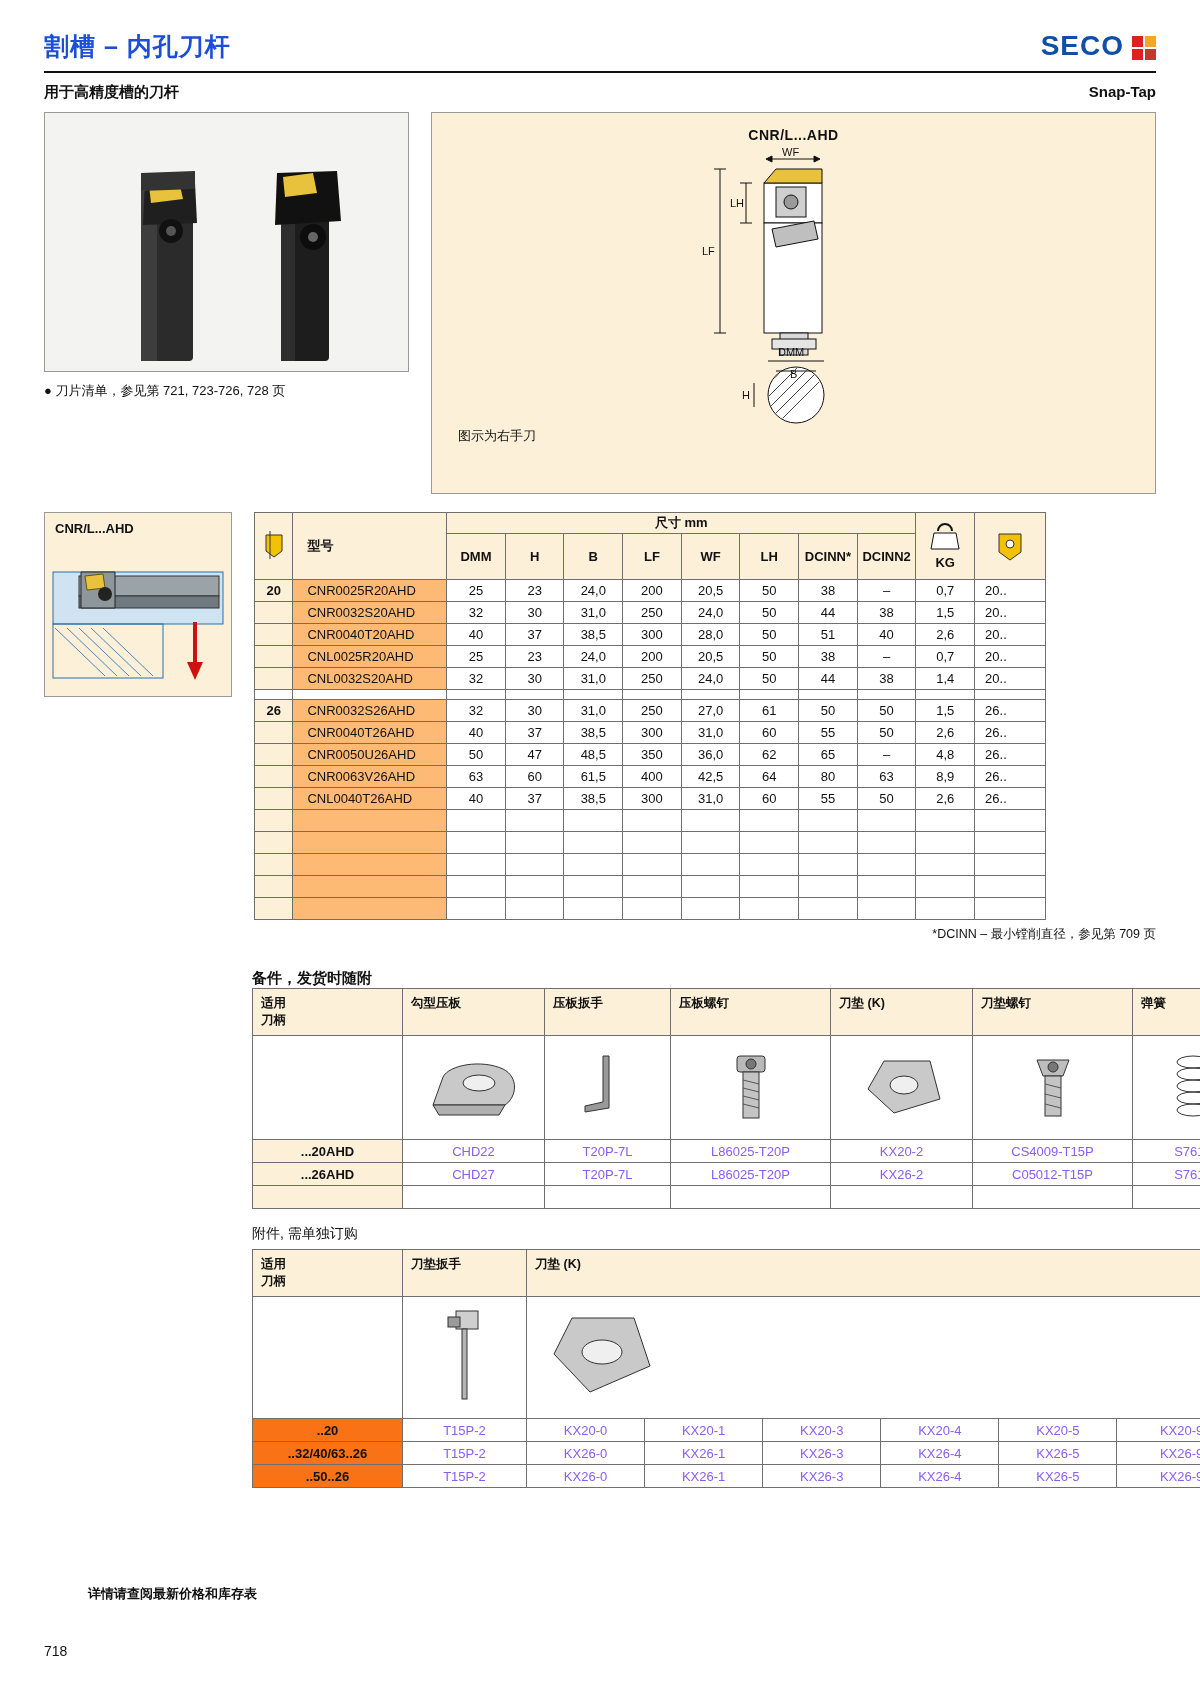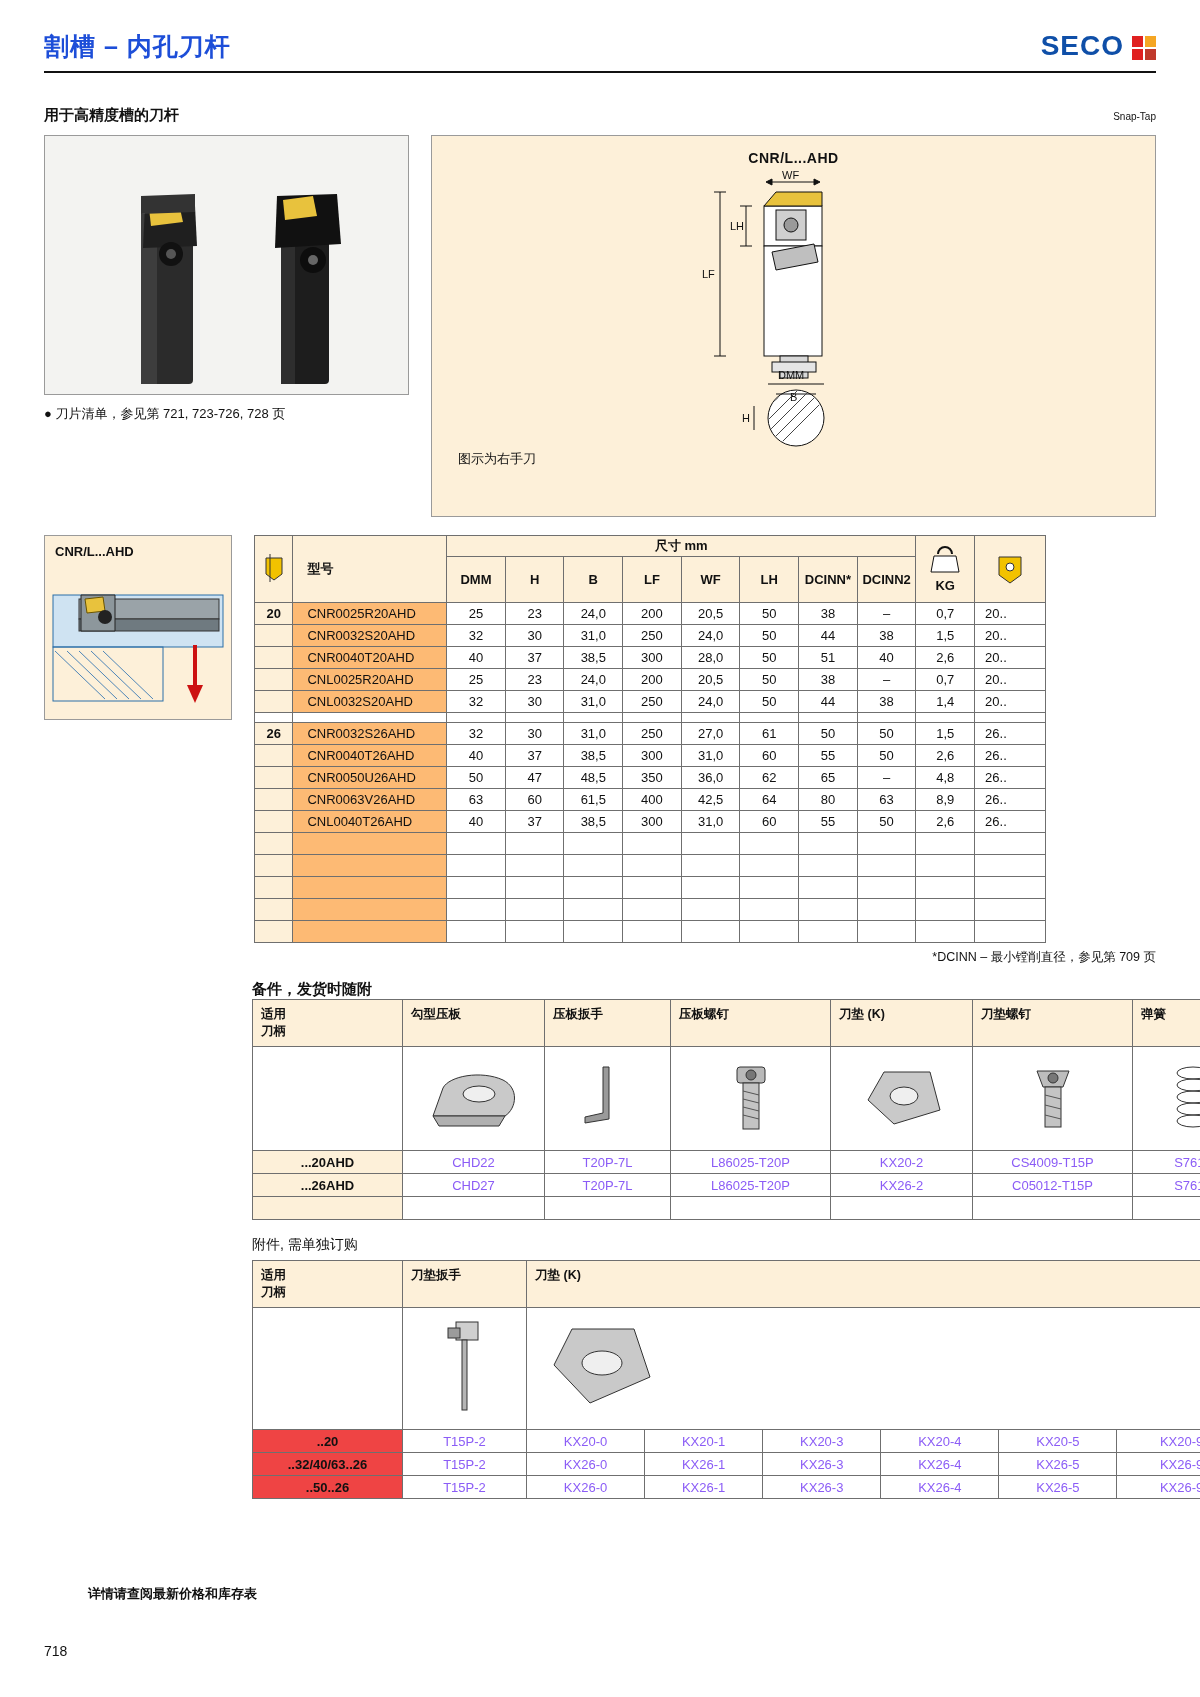--- a/index.html
+++ b/index.html
@@ -17,21 +17,21 @@
   .header { display:flex; align-items:flex-start; justify-content:space-between; }
   .page-title { font-size: 25px; font-weight: bold; letter-spacing: 1px; color:#1d4ed8; }
   .logo-wrap { display:flex; align-items:center; gap:8px; }
   .logo-text { font-size: 28px; font-weight: bold; color:#0f4fa8; letter-spacing:1px; font-family:"Liberation Sans", sans-serif; }
   .logo-flag { display:grid; grid-template-columns: 11px 11px; grid-template-rows: 11px 11px; gap:2px; margin-top:4px; }
   .logo-flag i { display:block; }
   .hr-main { border:0; border-top: 2px solid #111; margin: 8px 0 0 0; }
 
   .subhead-row { display:flex; justify-content:space-between; align-items:baseline; margin-top:10px; }
   .subhead-left { font-size: 15px; font-weight: bold; }
-  .subhead-right { font-size: 10px; font-weight: normal; margin-top: 28px; }
+  .subhead-right { font-size: 15px; font-weight: bold; }
 
   
   .media-row { display:flex; gap: 22px; margin-top: 10px; align-items:flex-start; }
   .photo-box { width: 365px; height: 260px; border: 1px solid #9a9a9a; background:#f2f2f2; position:relative; overflow:hidden; }
 
   .note-line { font-size: 13px; margin-top: 10px; }
 
   .diagram-box { flex:1; height: 382px; border:1px solid #9a9a9a; background:#fdf0d9; position:relative; }
   .diag-title { text-align:center; font-size:14px; font-weight:bold; padding-top:14px; letter-spacing:.5px; }
   .diag-caption { position:absolute; left:26px; bottom:48px; font-size:13px; }
@@ -65,23 +65,23 @@
   .parts-img-row td { height: 104px; background:#fff; }
   .parts-table tbody td { text-align:center; height:23px; color:#8b5cf6; }
   .parts-table tbody td.first { background:#fdf0d9; font-weight:bold; color:#111; }
   .parts-blank td { height: 23px; }
 
   .acc-table { width: 1002px; font-size: 13px; margin-left: 208px; }
   .acc-table th, .acc-table td { border:1px solid #6f6f6f; }
   .acc-table thead th { background:#fdf0d9; text-align:left; font-weight:bold; padding:6px 8px; vertical-align:top; font-size:12.5px; }
   .acc-img-row td { height: 122px; background:#fff; }
   .acc-table tbody td { text-align:center; height:23px; color:#8b5cf6; }
-  .acc-table tbody td.first { background:#ef4444; font-weight:bold; color:#111; }
-
-  .sec-wrap { margin-top: 14px; }
+  .acc-table tbody td.first { background:#f97316; font-weight:bold; color:#111; }
+
+  .sec-wrap { margin-top: 26px; }
   .sec-head { font-size:15px; font-weight:bold; margin-left:208px; }
   .sec-head2 { font-size:14px; margin-left:208px; margin-top:16px; margin-bottom:6px;}
 
   .bottom-note { margin-left: 44px; font-size: 13px; font-weight:bold; position:absolute; left:44px; bottom:94px; }
   .page-num { position:absolute; left:44px; bottom:38px; font-size:14px; }
 
   svg { display:block; }
 </style>
 </head>
 <body>

